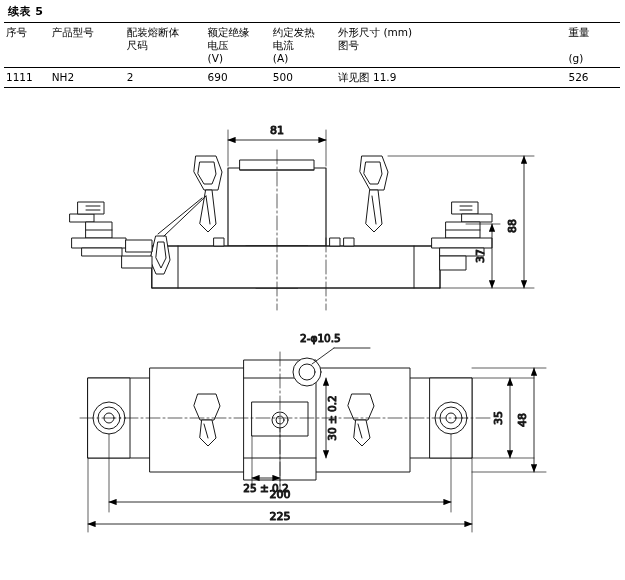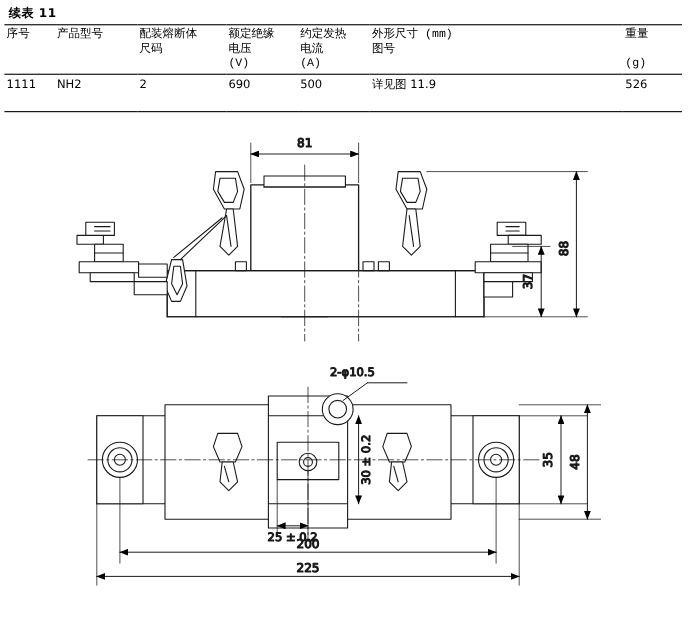--- a/index.html
+++ b/index.html
@@ -45,31 +45,31 @@
   }
   table.spec tr.head-row td {
     border-top: 1.3px solid #000;
     border-bottom: 0;
     padding-top: 3px;
   }
   table.spec tr.data-row td {
     border-top: 1px solid #000;
     border-bottom: 1.3px solid #000;
     padding-top: 3px;
-    padding-bottom: 17px;
+    padding-bottom: 3px;
   }
   .col-a { width: 42px; }
   .col-b { width: 72px; }
   .col-c { width: 78px; }
   .col-d { width: 62px; margin-top: 12px; }
   .col-e { width: 62px; }
   .col-f { width: 230px; }
   .col-g { width: 50px; text-align: left; }
 
-  .unit-line { display: block; font-family: Liberation Mono, monospace; }
+  .unit-line { display: block; }
 
   
   .drawing {
     position: absolute;
     left: 0;
     top: 120px;
     width: 625px;
     height: 430px;
   }
   .fig-caption {
@@ -80,21 +80,21 @@
     text-align: center;
     font-size: 11px;
   }
   svg { display: block; }
 </style>
 </head>
 <body>
 
 <div class="page">
 
-  <div class="table-title">续表 11</div>
+  <div class="table-title">续表 5</div>
 
   <table class="spec">
     <tbody>
         <tr class="head-row">
       <td class="col-a">
         <span class="unit-line">序号</span>
       </td>
       <td class="col-b">
         <span class="unit-line">产品型号</span>
       </td>

